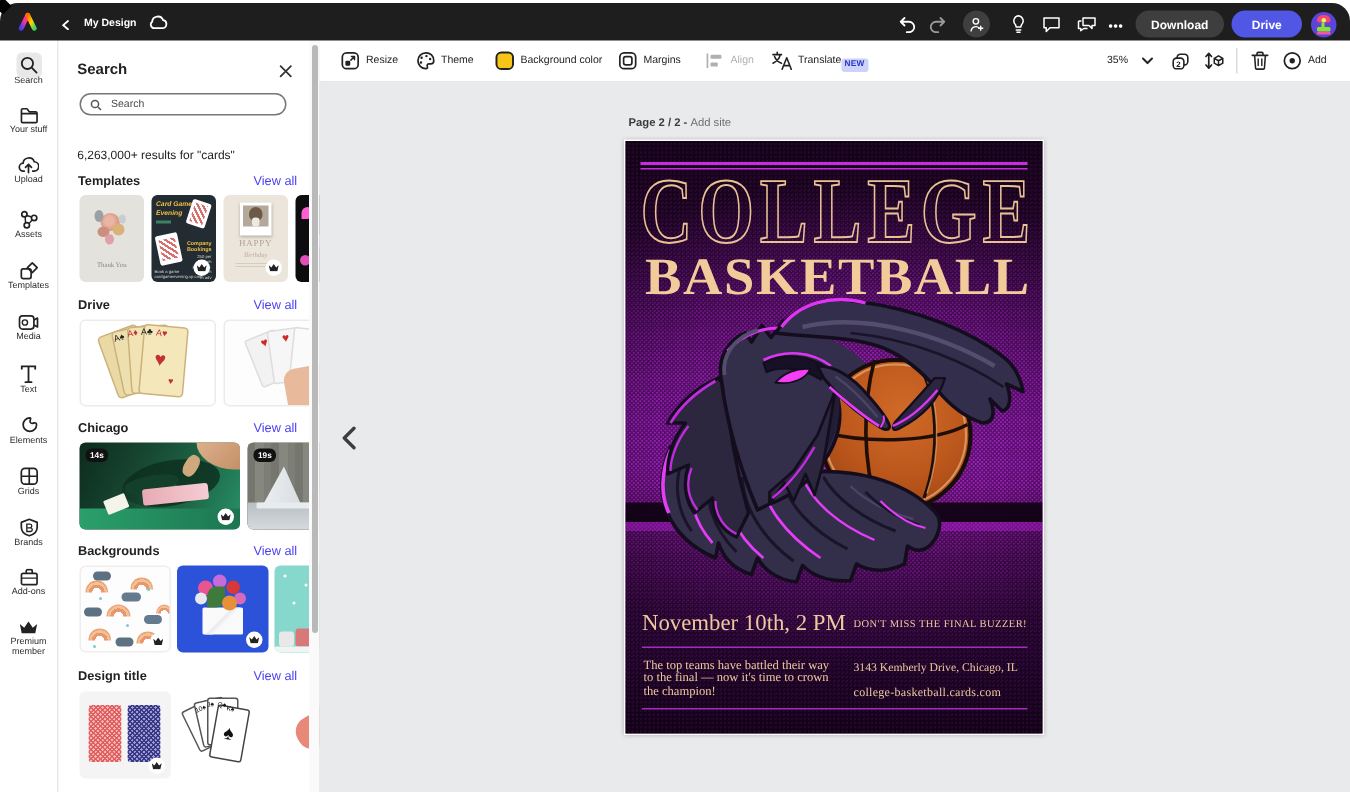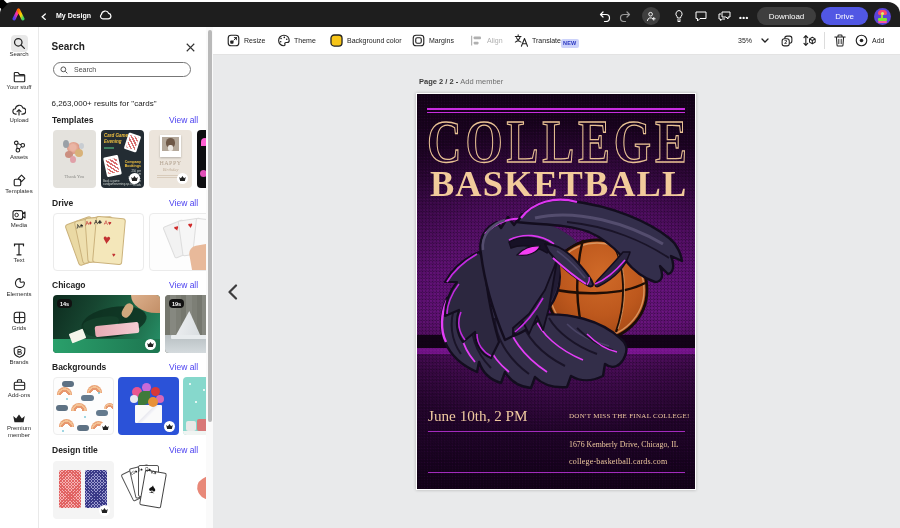--- a/index.html
+++ b/index.html
@@ -4,21 +4,21 @@
 <style>
   * { margin:0; padding:0; box-sizing:border-box; }
   html,body { width:900px; height:528px; overflow:hidden; background:#fff;
     font-family:"Liberation Sans", sans-serif; }
   .abs { position:absolute; }
   
   #topbar { position:absolute; left:0; top:2px; width:900px; height:25px;
     background:#1e1e1e; border-radius:12px 12px 0 0; z-index:5; }
   .mydesign { position:absolute; left:56px; top:9.5px; color:#fff; font-size:7px; font-weight:700; }
   .pill { position:absolute; top:5px; height:18px; border-radius:9px; color:#fff;
-    font-size:8px; font-weight:400; display:flex; align-items:center; justify-content:center;text-align:right; }
+    font-size:8px; font-weight:700; display:flex; align-items:center; justify-content:center;text-align:right; }
   
   #sidebar { position:absolute; left:0; top:26px; width:39px; height:502px; background:#fff; border-right:1px solid #e9e9e9; }
   .sbitem { position:absolute; left:0; width:38px; text-align:center; color:#2c2c2c; }
   .sbitem .lbl { font-size:6px; line-height:7px; color:#2c2c2c; }
   .sbitem svg { display:block; margin:0 auto 1px auto; }
   
   #panel { position:absolute; left:40px; top:26px; width:173px; height:502px; background:#fff; }
   #panel h1 { font-size:10px; font-weight:700; color:#222; }
   .sechead { font-size:8.5px; font-weight:700; color:#222; }
   .viewall { font-size:8.5px; color:#4a3ff0; }
@@ -466,21 +466,21 @@
         <circle cx="8" cy="8" r="2.2" fill="#222"></circle>
       </svg>
     <span>Add</span>
   </div>
 </div>
 
 <div id="canvas">
   <svg class="abs" style="left:14px;top:229px" width="11" height="16" viewBox="0 0 11 16">
       <path d="M9 1.5 L2.5 8 L9 14.5" stroke="#3d3d3d" stroke-width="2.2" fill="none" stroke-linecap="round" stroke-linejoin="round"></path>
     </svg>
-  <div id="pagelabel"><b style="color:#3a3a3a">Page 2 / 2 - </b><span style="color:#6f6f6f">Add member</span></div>
+  <div id="pagelabel"><b style="color:#3a3a3a">Page 2 / 2 - </b><span style="color:#6f6f6f">Add site</span></div>
   <div id="poster">
     <div id="pinner">
       <div class="dots"></div>
 
       <div class="band" style="top:241px;height:13px;background:rgba(10,1,14,.88)"></div>
       <div class="band" style="top:254px;height:6px;background:rgba(180,32,215,.42)"></div>
 
       <div class="band" style="top:14px;left:10px;width:258px;height:2px;background:#c82ce0"></div>
       <div class="band" style="top:18px;left:10px;width:258px;height:1px;background:#c82ce0"></div>
 
@@ -559,21 +559,22 @@
         <g>
           <path d="M100 28 C112 10 134 3 154 7 C196 12 232 28 252 44 C260 50 264 60 265 67 L254 62 C258 72 256 79 251 80 L243 72 C247 82 245 88 238 88 C226 84 216 76 208 66 C198 54 186 44 172 38 C150 30 124 31 100 28 Z" fill="#332e4b" stroke="#130d1e" stroke-width="2.4" stroke-linejoin="round"></path>
           <path d="M213 58 C209 72 198 84 182 92 C178 94 177 91 180 87 C188 78 198 68 206 58 Z" fill="#2b2640" stroke="#130d1e" stroke-width="1.5" stroke-linejoin="round"></path>
           <path d="M104 24 C116 8 138 2 160 8" fill="none" stroke="#dd36f2" stroke-width="2.2"></path>
           <path d="M118 24 C160 14 212 30 246 50" fill="none" stroke="#544d6e" stroke-width="3"></path>
           <path d="M208 66 C198 78 188 86 178 90" fill="none" stroke="#dd36f2" stroke-width="1.6"></path>
           <path d="M150 28 C192 32 228 48 252 64" fill="none" stroke="#1a1428" stroke-width="1.8"></path>
         </g>
       </svg>
 
-      <div class="ptxt" style="left:11px;top:314.3px;font-size:15.2px;line-height:15.2px">June 10th, 2 PM</div>
-      <div class="ptxt" style="left:152px;top:318.8px;font-size:7px;line-height:7px;letter-spacing:.3px">DON'T MISS THE FINAL COLLEGE!</div>
+      <div class="ptxt" style="left:11px;top:314.3px;font-size:15.2px;line-height:15.2px">November 10th, 2 PM</div>
+      <div class="ptxt" style="left:152px;top:318.8px;font-size:7px;line-height:7px;letter-spacing:.3px">DON'T MISS THE FINAL BUZZER!</div>
       <div class="band" style="top:337px;left:11px;width:257px;height:1px;background:#a32bbd"></div>
-      <div class="ptxt" style="left:152px;top:347.1px;font-size:7.8px;line-height:7.8px">1676 Kemberly Drive, Chicago, IL</div>
+      <div class="ptxt" style="left:12px;top:345.9px;font-size:8.4px;line-height:8.6px">The top teams have battled their way<br>to the final — now it's time to crown<br>the champion!</div>
+      <div class="ptxt" style="left:152px;top:347.1px;font-size:7.8px;line-height:7.8px">3143 Kemberly Drive, Chicago, IL</div>
       <div class="ptxt" style="left:152px;top:363.6px;font-size:8px;line-height:8px;letter-spacing:.2px">college-basketball.cards.com</div>
       <div class="band" style="top:378px;left:11px;width:257px;height:1px;background:#a32bbd"></div>
     </div>
   </div>
 </div>
 
 </body></html>

